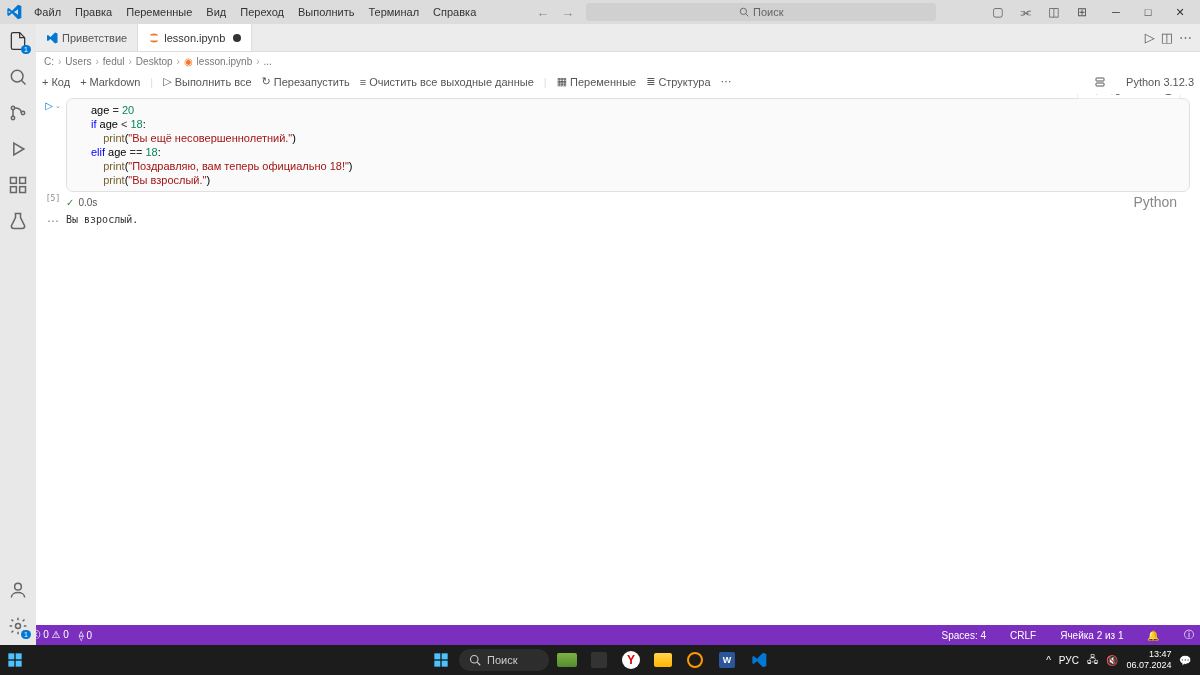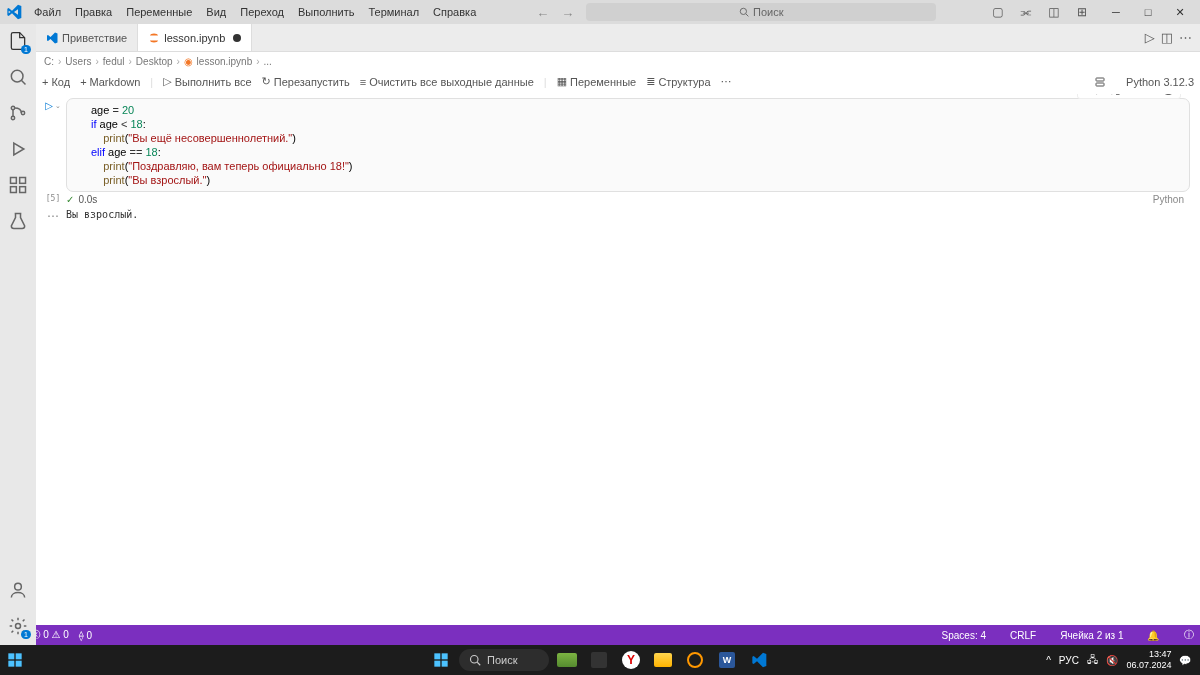--- a/index.html
+++ b/index.html
@@ -61,21 +61,21 @@
 .kw { color: #0000ff; }
 .num { color: #098658; }
 .fn { color: #795e26; }
 .str { color: #a31515; }
 .op { color: #333; }
 
 .exec-row { display: flex; margin-left: 4px; margin-top: 2px; }
 .exec-label { width: 26px; font-size: 8px; color: #888; font-family: monospace; text-align: center; }
 .exec-status { font-size: 10px; color: #555; display: flex; align-items: center; gap: 4px; }
 .exec-status .check { color: #388a34; }
-.lang-label { margin-left: auto; font-size: 10px; color: #888; padding-right: 16px; }
+.lang-label { margin-left: auto; font-size: 14px; color: #888; padding-right: 23px; }
 
 .output-row { display: flex; margin-left: 4px; margin-top: 4px; }
 .output-gutter { width: 26px; text-align: center; color: #888; font-size: 12px; }
 .output-text { font-family: "Consolas", monospace; font-size: 10px; color: #333; }
 
 
 .status-bar { height: 20px; background: #7b2fbf; color: #fff; display: flex; align-items: center; font-size: 10px; padding: 0 6px; gap: 10px; }
 .status-bar .remote { background: #6a2aa8; padding: 0 6px; height: 100%; display: flex; align-items: center; margin-left: -6px; }
 .status-bar .right { margin-left: auto; display: flex; gap: 24px; align-items: center; }
 

